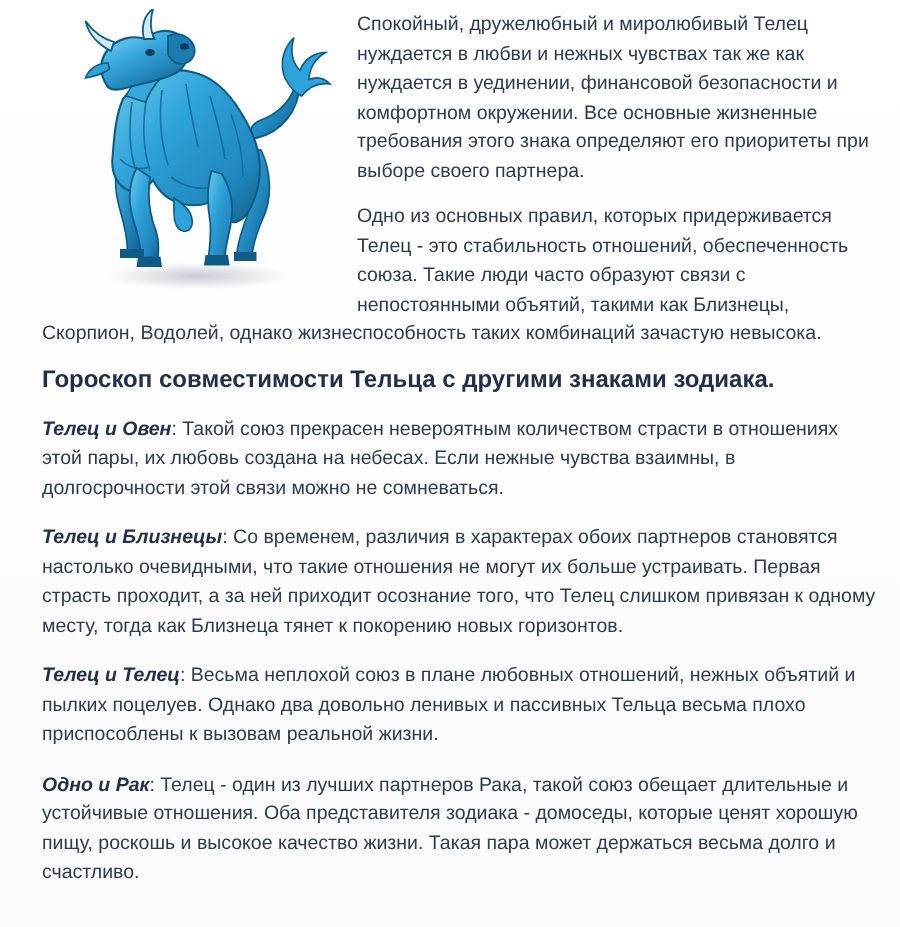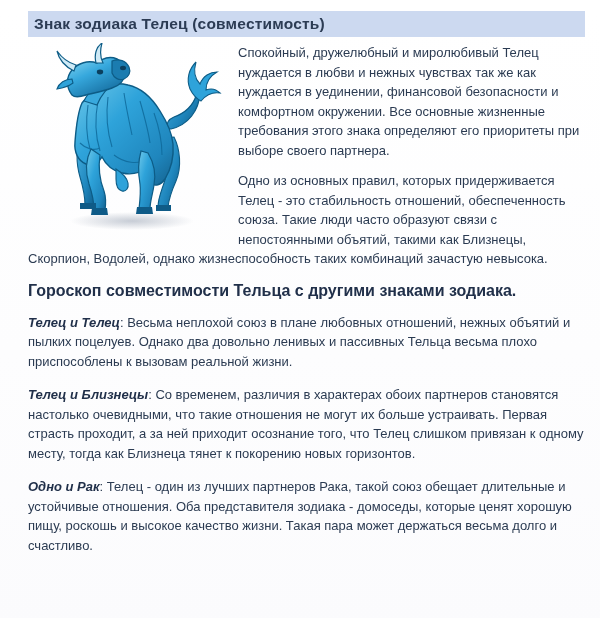--- a/index.html
+++ b/index.html
@@ -93,23 +93,20 @@
     content: "";
     display: block;
     clear: both;
   }
 </style>
 </head>
 <body>
 
 <div class="page">
 
-  <div class="title-bar">
-    <h1>Знак зодиака Телец (совместимость)</h1>
-  </div>
 
   <div class="bull-figure">
     <svg viewBox="0 0 200 195" xmlns="http://www.w3.org/2000/svg" role="img" aria-label="Taurus bull">
       <defs>
         <linearGradient id="bodyGrad" x1="0" y1="0" x2="1" y2="1">
           <stop offset="0%" stop-color="#6fc9ea"></stop>
           <stop offset="38%" stop-color="#2ea3da"></stop>
           <stop offset="78%" stop-color="#1f86bd"></stop>
           <stop offset="100%" stop-color="#14628f"></stop>
         </linearGradient>
@@ -199,26 +196,29 @@
 
   <div class="content">
     <p class="tight">Спокойный, дружелюбный и миролюбивый Телец нуждается в любви и нежных чувствах так же как нуждается в уединении, финансовой безопасности и комфортном окружении. Все основные жизненные требования этого знака определяют его приоритеты при выборе своего партнера.</p>
     <p>Одно из основных правил, которых придерживается Телец - это стабильность отношений, обеспеченность союза. Такие люди часто образуют связи с непостоянными объятий, такими как Близнецы, Скорпион, Водолей, однако жизнеспособность таких комбинаций зачастую невысока.</p>
   </div>
 
   <div class="clearfix"></div>
 
   <div class="section-head">Гороскоп совместимости Тельца с другими знаками зодиака.</div>
 
+  <p class="pair">
+    <span class="pair-name">Телец и Овен</span><span>:</span><span> Такой союз прекрасен невероятным количеством страсти в отношениях этой пары, их любовь создана на небесах. Если нежные чувства взаимны, в долгосрочности этой связи можно не сомневаться.</span>
+  </p>
+
+  <p class="pair">
+    <span class="pair-name">Телец и Близнецы</span><span>:</span><span> Со временем, различия в характерах обоих партнеров становятся настолько очевидными, что такие отношения не могут их больше устраивать. Первая страсть проходит, а за ней приходит осознание того, что Телец слишком привязан к одному месту, тогда как Близнеца тянет к покорению новых горизонтов.</span>
+  </p>
 
   <p class="pair">
     <span class="pair-name">Телец и Телец</span><span>:</span><span> Весьма неплохой союз в плане любовных отношений, нежных объятий и пылких поцелуев. Однако два довольно ленивых и пассивных Тельца весьма плохо приспособлены к вызовам реальной жизни.</span>
   </p>
 
   <p class="pair">
-    <span class="pair-name">Телец и Близнецы</span><span>:</span><span> Со временем, различия в характерах обоих партнеров становятся настолько очевидными, что такие отношения не могут их больше устраивать. Первая страсть проходит, а за ней приходит осознание того, что Телец слишком привязан к одному месту, тогда как Близнеца тянет к покорению новых горизонтов.</span>
-  </p>
-
-  <p class="pair">
     <span class="pair-name">Одно и Рак</span><span>:</span><span> Телец - один из лучших партнеров Рака, такой союз обещает длительные и устойчивые отношения. Оба представителя зодиака - домоседы, которые ценят хорошую пищу, роскошь и высокое качество жизни. Такая пара может держаться весьма долго и счастливо.</span>
   </p>
 
 </div>
 
 </body></html>

